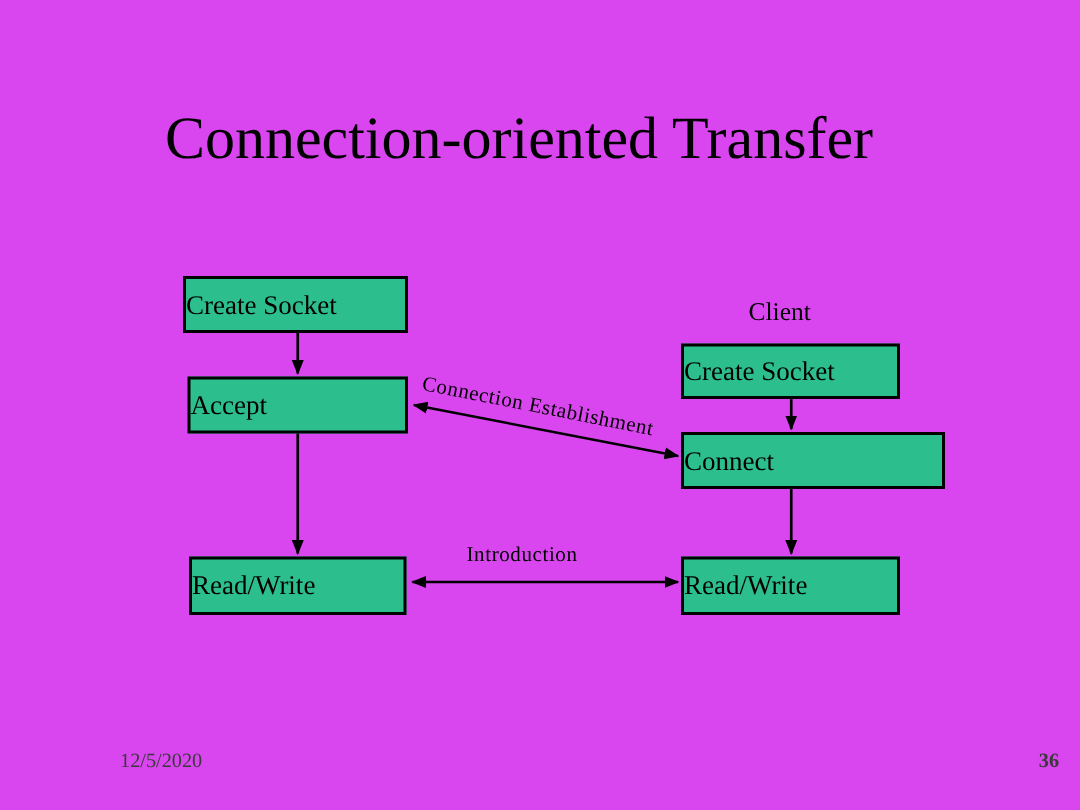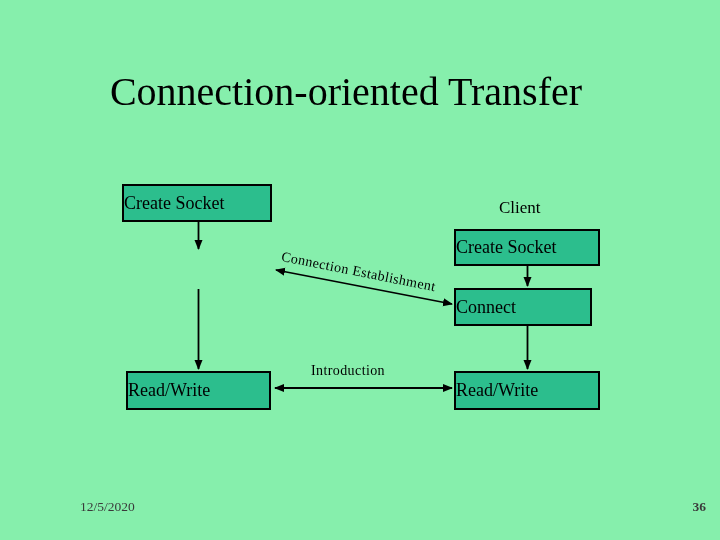--- a/index.html
+++ b/index.html
@@ -1,36 +1,36 @@
 <!DOCTYPE html>
 <html><head>
 <meta charset="utf-8">
 <style>
   html,body{margin:0;padding:0;background:#888;}
   .slide{
-    position:relative;width:720px;height:540px;background:#86efac;
+    position:relative;width:720px;height:540px;background:#d946ef;
     font-family:"Liberation Serif", serif;overflow:hidden;
   }
   .title{
     position:absolute;left:0;top:68px;width:692px;text-align:center;
     font-size:40px;color:#000;white-space:nowrap;
   }
   .col-label{position:absolute;font-size:17px;color:#000;white-space:nowrap;}
   .server-label{left:160px;top:156px;margin-top:29px;}
   .client-label{left:499px;top:198px;}
   .fbox{
     position:absolute;box-sizing:border-box;background:#2cbe8d;border:2px solid #000;
     display:flex;align-items:center;justify-content:flex-start;
     font-size:18px;color:#000;white-space:nowrap;
   }
   .srv-create{left:122px;top:184px;width:150px;height:38px;}
   .srv-accept{left:125px;top:251px;width:147px;height:38px;}
   .srv-rw   {left:126px;top:371px;width:145px;height:39px;}
   .cli-create{left:454px;top:229px;width:146px;height:37px;}
-  .cli-connect{left:454px;top:288px;width:138px;height:38px;}
+  .cli-connect{left:454px;top:288px;width:176px;height:38px;}
   .cli-rw  {left:454px;top:371px;width:146px;height:39px;}
   .arrow-layer{position:absolute;left:0;top:0;width:720px;height:540px;pointer-events:none;}
   .edge-label{position:absolute;font-size:14px;color:#000;white-space:nowrap;letter-spacing:.4px;}
   .conn-est{left:283px;top:249px;transform:rotate(11.2deg);transform-origin:0 0;}
   .comm{left:311px;top:363px;}
   .footer{position:absolute;font-size:13.5px;color:#3a3a3a;white-space:nowrap;}
   .footer-date{left:60px;top:499px;margin-left:20px;}
   .footer-course{left:0;top:499px;width:720px;text-align:center;}
   .footer-page{right:14px;top:499px;font-weight:bold;}
 </style>
@@ -39,20 +39,23 @@
 
 <div class="slide">
 
   <div class="title">Connection-oriented Transfer</div>
 
   <div class="col-label server-label">Server</div>
   <div class="col-label client-label">Client</div>
 
   <div class="fbox srv-create">
     <span>Create Socket</span>
+  </div>
+  <div class="fbox srv-accept">
+    <span>Accept</span>
   </div>
   <div class="fbox srv-rw">
     <span>Read/Write</span>
   </div>
 
   <div class="fbox cli-create">
     <span>Create Socket</span>
   </div>
   <div class="fbox cli-connect">
     <span>Connect</span>

